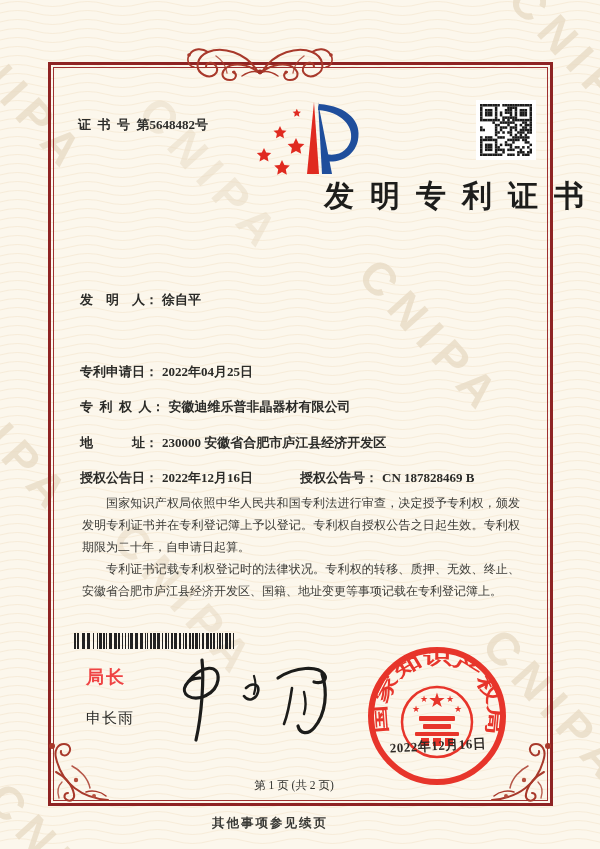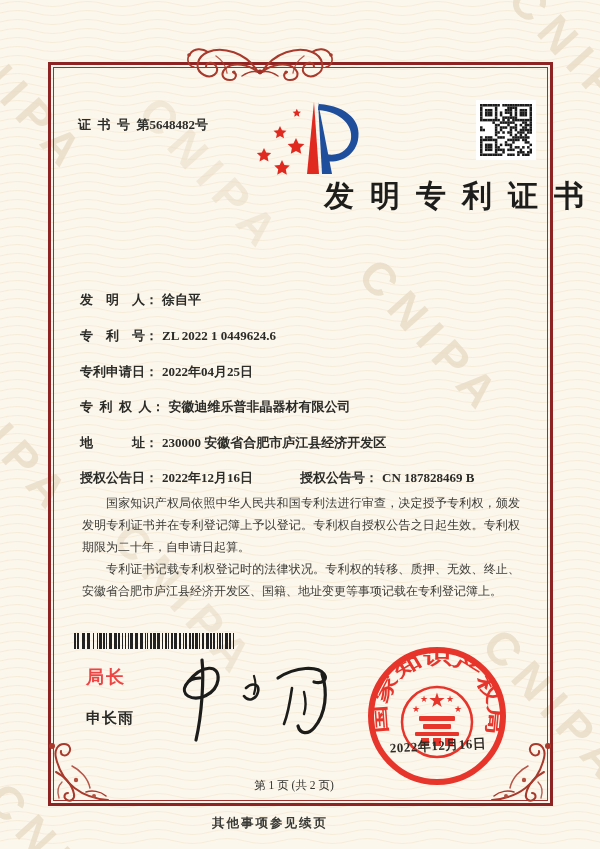--- a/index.html
+++ b/index.html
@@ -30,21 +30,21 @@
   .frow{position:absolute;left:80px;width:440px;display:flex;font-size:13px;font-weight:bold;color:#2b2b28;line-height:17px;}
   .frow .lbl{white-space:pre;flex:0 0 auto;}
   .frow .val{margin-left:4px;white-space:pre-wrap;}
   .r1{top:249px}.r2{top:291px}.r3{top:327px}.r4{top:363px}.r5{top:398px}.r6{top:434px}.r7{top:469px}
   .grant-no{position:absolute;left:220px;top:0;display:flex;}
   .body-text{position:absolute;left:82px;top:492px;width:438px;font-size:12px;color:#3a3a36;
     text-align:justify;line-height:22px;}
   .body-text p{margin:0;text-indent:2em;}
   .barcode{position:absolute;left:74px;top:633px;width:164px;height:16px;}
   .off-title{position:absolute;left:86px;top:665px;font-size:18px;font-weight:bold;color:#ef4444;letter-spacing:2px;}
-  .off-name{position:absolute;left:86px;top:709px;font-size:15px;font-weight:bold;color:#2b2b28;letter-spacing:1px;}
+  .off-name{position:absolute;left:86px;top:709px;font-size:15px;font-weight:normal;color:#2b2b28;letter-spacing:1px;}
   .sig{position:absolute;left:158px;top:648px;width:180px;height:102px;}
   .seal{position:absolute;left:365px;top:644px;width:144px;height:144px;opacity:.92;}
   .seal-date{position:absolute;left:370px;top:737px;width:136px;text-align:center;
     font-size:13px;font-weight:bold;color:#2e2a26;transform:rotate(-3deg);letter-spacing:0.5px;}
   .page-num{position:absolute;left:0;top:778px;width:588px;text-align:center;font-size:11.5px;color:#33332f;}
   .footer-note{position:absolute;left:0;top:815px;width:540px;text-align:center;
     font-size:12.5px;font-weight:bold;color:#3a3a36;letter-spacing:2px;}
 </style>
 </head>
 <body>
@@ -460,24 +460,20 @@
         <rect x="19" y="20" width="1.02" height="1.02" fill="#1a1a1a"></rect>
       </svg>
     </div>
 
   <h1 class="title">发明专利证书</h1>
 
   <div class="frow r2">
     <span class="lbl">发 明 人：</span>
     <span class="val">徐自平</span>
   </div>
-  <div class="frow r3">
-    <span class="lbl">专 利 号：</span>
-    <span class="val">ZL 2022 1 0449624.6</span>
-  </div>
   <div class="frow r4">
     <span class="lbl">专利申请日：</span>
     <span class="val">2022年04月25日</span>
   </div>
   <div class="frow r5">
     <span class="lbl">专 利 权 人：</span>
     <span class="val">安徽迪维乐普非晶器材有限公司</span>
   </div>
   <div class="frow r6">
     <span class="lbl">地　　　址：</span>

